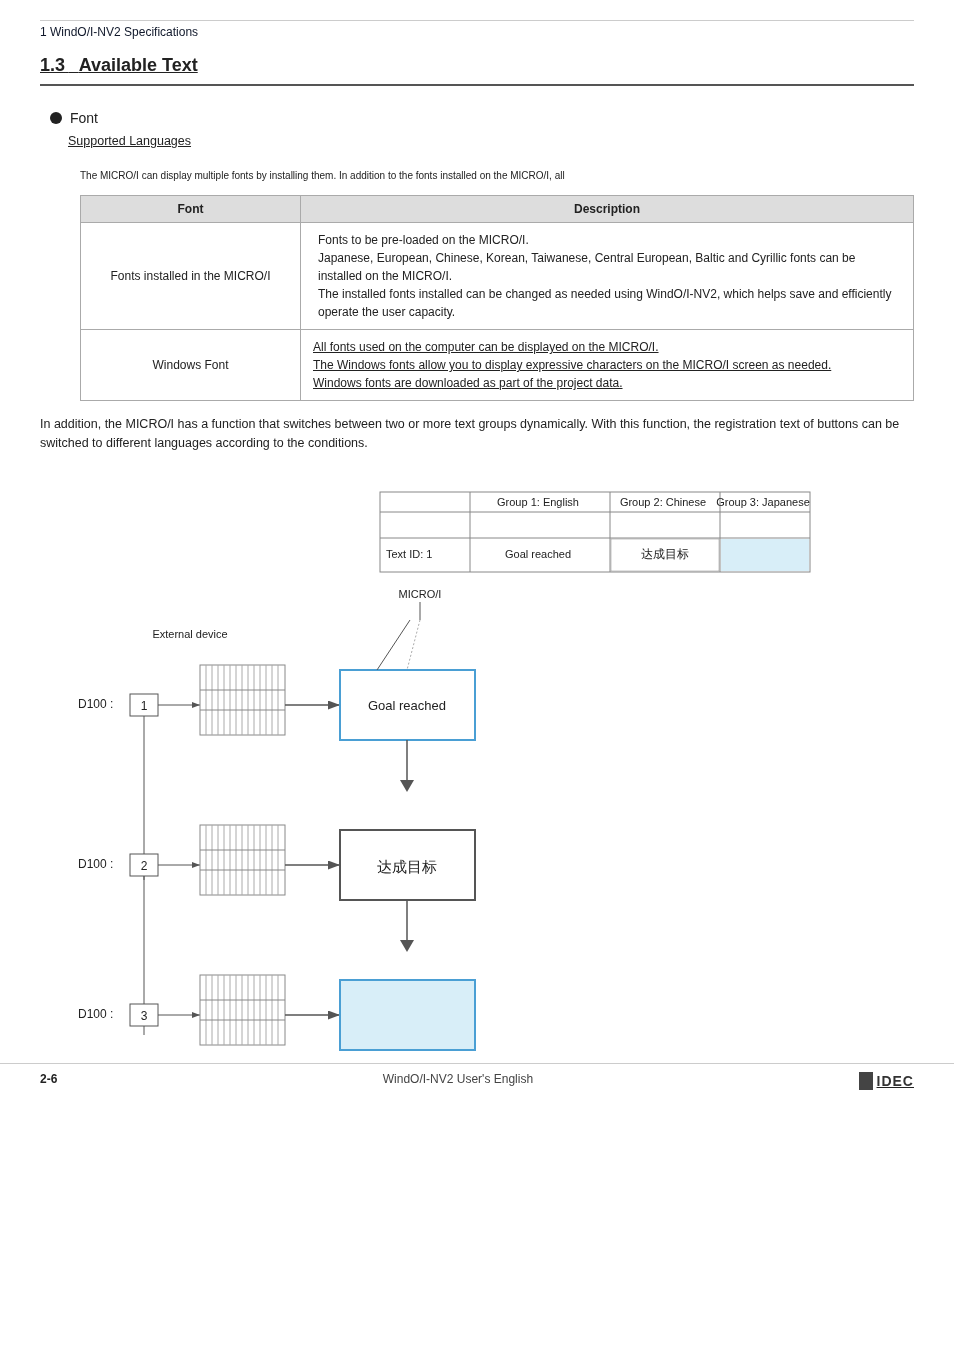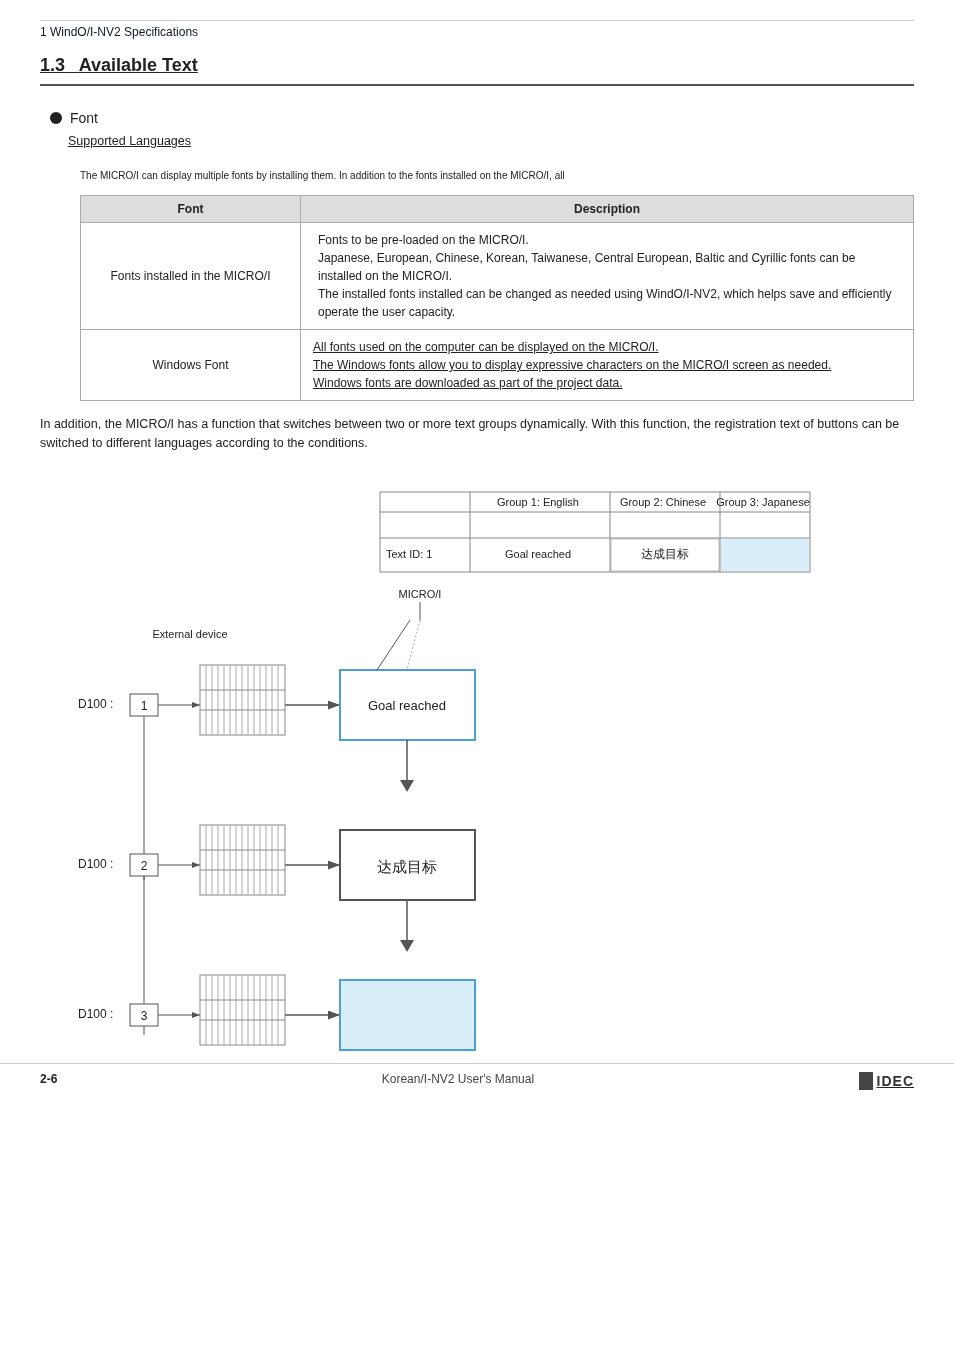--- a/index.html
+++ b/index.html
@@ -287,19 +287,19 @@
       <line x1="380" y1="112" x2="380" y2="130" stroke="#555" stroke-width="1"></line>
 
       <line x1="370" y1="130" x2="337" y2="180" stroke="#555" stroke-width="1"></line>
       <line x1="380" y1="130" x2="367" y2="180" stroke="#555" stroke-width="0.5" stroke-dasharray="2,2"></line>
 
     </svg>
   </div>
 
   <div style="position:absolute; bottom:20px; left:0; right:0; border-top:1px solid #ccc; padding:8px 40px 0 40px; display:flex; align-items:flex-start; justify-content:space-between;">
     <span style="font-size:12px; font-weight:bold;">2-6</span>
-    <span style="font-size:12px; color:#444;">Korean/I-NV2 User's Manual</span>
+    <span style="font-size:12px; color:#444;">WindO/I-NV2 User's English</span>
     <div style="display:flex; align-items:center; gap:4px;text-decoration:underline;">
       <div style="width:14px; height:18px; background:#444;"></div>
       <span style="font-size:14px; font-weight:bold; color:#333; letter-spacing:1px;">IDEC</span>
     </div>
   </div>
 </div>
 
 </body></html>

